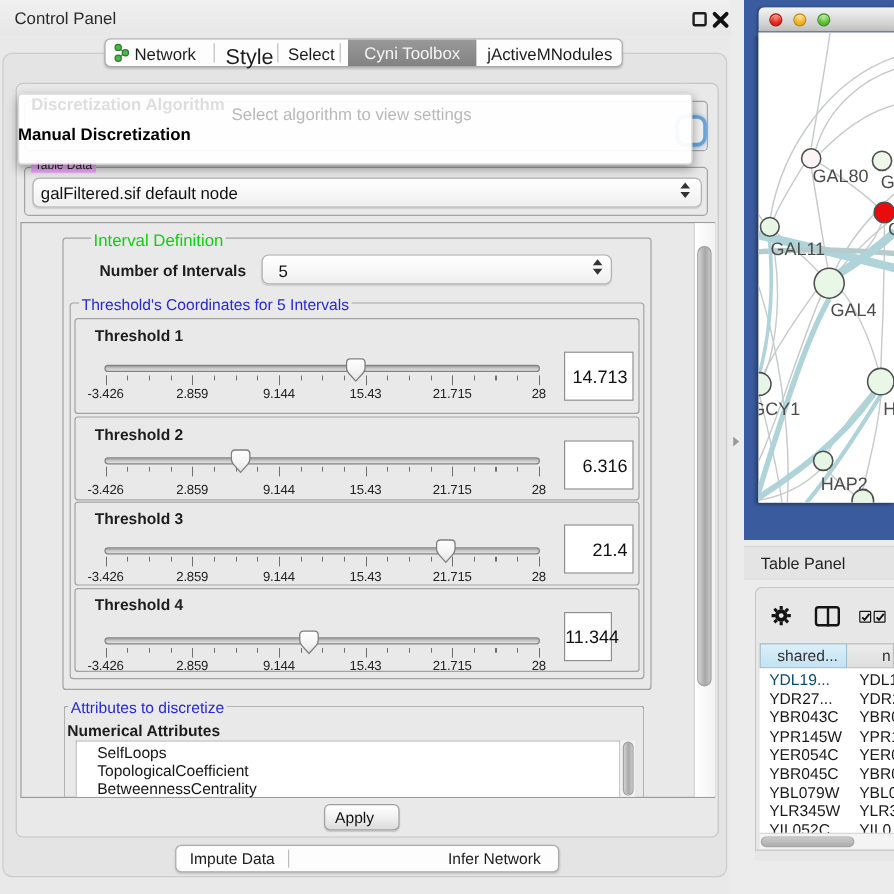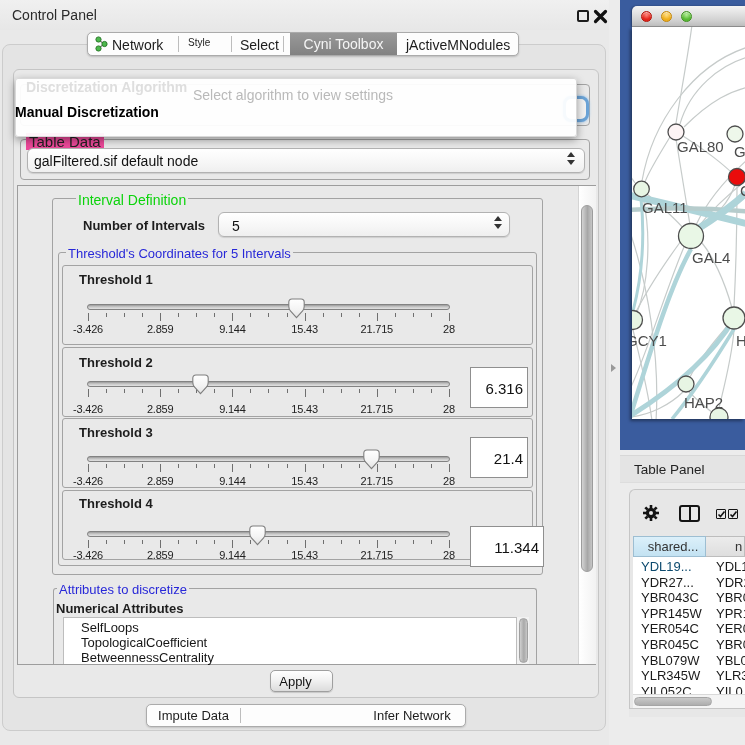--- a/index.html
+++ b/index.html
@@ -35,28 +35,28 @@
 <div class="abs" style="left:178px;top:36px;width:1px;height:16px;background:#bdbdbd;"></div>
 <div class="abs" style="left:231px;top:36px;width:1px;height:16px;background:#bdbdbd;"></div>
 <div class="abs" style="left:283px;top:36px;width:1px;height:16px;background:#bdbdbd;"></div>
 <svg class="abs" style="left:94px;top:36px;" width="15" height="16">
       <path d="M5,4 L10,8 M10,8 L5,12" stroke="#7a7a7a" stroke-width="1.2" fill="none"></path>
       <circle cx="4.5" cy="3.5" r="2.6" fill="#4cb84c" stroke="#2c7a2c"></circle>
       <circle cx="10.5" cy="8" r="2.6" fill="#4cb84c" stroke="#2c7a2c"></circle>
       <circle cx="4.5" cy="12.5" r="2.6" fill="#4cb84c" stroke="#2c7a2c"></circle>
     </svg>
 <div class="abs" style="left:112px;top:36.5px;font-size:14px;color:#1d1d1d;">Network</div>
-<div class="abs" style="left:188px;top:36.5px;font-size:10px;color:#1d1d1d;">Style</div>
+<div class="abs" style="left:188px;top:36.5px;font-size:18px;color:#1d1d1d;">Style</div>
 <div class="abs" style="left:240px;top:36.5px;font-size:14px;color:#1d1d1d;">Select</div>
 <div class="abs tabsel" style="left:290px;top:33px;width:107px;height:22px;font-size:14px;text-align:center;line-height:22px;">Cyni Toolbox</div>
 <div class="abs" style="left:406px;top:36.5px;font-size:14px;color:#1d1d1d;">jActiveMNodules</div>
 <div class="abs groupbox" style="left:20px;top:84px;width:570px;height:42px;"></div>
 <div class="abs" style="left:563px;top:96px;width:26px;height:26px;border:3px solid #6ba3d6;border-radius:8px;background:#f2f2f2;box-shadow:0 0 3px #86b9e8;"></div>
 <div class="abs groupbox" style="left:20px;top:139px;width:570px;height:41px;"></div>
-<div class="abs" style="left:26px;top:132.5px;background:#ec4899;padding:0 3px;color:#222;font-size:15px;">Table Data</div>
+<div class="abs" style="left:26px;top:132.5px;background:#f0abfc;padding:0 3px;color:#222;font-size:10px;">Table Data</div>
 <div class="abs combo" style="left:27px;top:148px;width:558px;height:25px;"></div>
 <div class="abs combotx" style="left:34px;top:153px;">galFiltered.sif default node</div>
 <div class="abs updn" style="left:567px;top:152px;">
       <div class="u"></div>
       <div class="d"></div>
     </div>
 <div class="abs" style="left:15px;top:78px;width:562px;height:59px;background:rgba(255,255,255,0.94);border:1px solid #d9d9d9;border-radius:3px;box-shadow:0 3px 9px rgba(0,0,0,0.38);"></div>
 <div class="abs bold" style="left:26px;top:78.5px;color:#dedede;font-size:14px;">Discretization Algorithm</div>
 <div class="abs" style="left:193px;top:86.5px;color:#b9b9b9;font-size:14px;">Select algorithm to view settings</div>
 <div class="abs bold" style="left:15px;top:103.5px;color:#000;font-size:14px;">Manual Discretization</div>
@@ -88,20 +88,21 @@
 <svg class="abs" style="left:287.5px;top:297.5px;" width="18" height="21">
       <defs>
         <linearGradient id="thg0" x1="0" y1="0" x2="0" y2="1">
           <stop offset="0" stop-color="#ffffff"></stop>
           <stop offset="0.55" stop-color="#f4f4f4"></stop>
           <stop offset="1" stop-color="#e4e4e4"></stop>
         </linearGradient>
       </defs>
       <path d="M0.8,4.2 Q0.8,1 4,1 L13,1 Q16.2,1 16.2,4.2 L16.2,8.6 Q16.2,11 14.6,12.8 L8.5,19.6 L2.4,12.8 Q0.8,11 0.8,8.6 Z" fill="url(#thg0)" stroke="#7e7e7e" stroke-width="1.1"></path>
     </svg>
+<div class="abs vbox" style="left:470px;top:293px;width:58px;height:41px;line-height:41px;padding-right:4px;">14.713</div>
 <div class="abs tpanel" style="left:62px;top:346.5px;width:471px;height:70px;"></div>
 <div class="abs lbl13 bold" style="left:79px;top:354.5px;">Threshold 2</div>
 <div class="abs track" style="left:87px;top:380.5px;width:363px;"></div>
 <div class="abs" style="left:88px;top:389px;width:362px;height:4px;background:repeating-linear-gradient(90deg,#6f6f6f 0 1px,transparent 1px 18.05px);"></div>
 <div class="abs" style="left:88px;top:389px;width:362px;height:8px;background:repeating-linear-gradient(90deg,#6f6f6f 0 1px,transparent 1px 72.2px);"></div>
 <div class="ticklbl" style="left:88px;top:402.5px;">-3.426</div>
 <div class="ticklbl" style="left:160.2px;top:402.5px;">2.859</div>
 <div class="ticklbl" style="left:232.4px;top:402.5px;">9.144</div>
 <div class="ticklbl" style="left:304.6px;top:402.5px;">15.43</div>
 <div class="ticklbl" style="left:376.8px;top:402.5px;">21.715</div>
@@ -153,21 +154,21 @@
 <svg class="abs" style="left:248.5px;top:524.5px;" width="18" height="21">
       <defs>
         <linearGradient id="thg3" x1="0" y1="0" x2="0" y2="1">
           <stop offset="0" stop-color="#ffffff"></stop>
           <stop offset="0.55" stop-color="#f4f4f4"></stop>
           <stop offset="1" stop-color="#e4e4e4"></stop>
         </linearGradient>
       </defs>
       <path d="M0.8,4.2 Q0.8,1 4,1 L13,1 Q16.2,1 16.2,4.2 L16.2,8.6 Q16.2,11 14.6,12.8 L8.5,19.6 L2.4,12.8 Q0.8,11 0.8,8.6 Z" fill="url(#thg3)" stroke="#7e7e7e" stroke-width="1.1"></path>
     </svg>
-<div class="abs vbox" style="left:470px;top:510px;width:74px;height:41px;line-height:41px;padding-right:4px;margin-top:16px;">11.344</div>
+<div class="abs vbox" style="left:470px;top:510px;width:40px;height:41px;line-height:41px;padding-right:4px;">11.344</div>
 <div class="abs" style="left:53px;top:588px;width:484px;height:76px;border:1px solid #a3a3a3;border-bottom:none;border-radius:3px 3px 0 0;"></div>
 <div class="abs lbl13" style="left:57px;top:582px;background:#e9e9e9;padding:0 2px;color:#2828d8;">Attributes to discretize</div>
 <div class="abs lbl13 bold" style="left:56px;top:601px;">Numerical Attributes</div>
 <div class="abs" style="left:63px;top:617px;width:454px;height:47px;background:#ffffff;border:1px solid #bdbdbd;border-bottom:none;"></div>
 <div class="abs lbl13" style="left:81px;top:619.5px;color:#161616;">SelfLoops</div>
 <div class="abs lbl13" style="left:81px;top:634.5px;color:#161616;">TopologicalCoefficient</div>
 <div class="abs lbl13" style="left:81px;top:649.5px;color:#161616;">BetweennessCentrality</div>
 <div class="abs" style="left:517px;top:617px;width:12px;height:47px;background:#f2f2f2;"></div>
 <div class="abs" style="left:518.5px;top:618px;width:9px;height:45px;background:linear-gradient(90deg,#d0d0d0,#a9a9a9 55%,#c8c8c8);border:1px solid #a0a0a0;border-radius:5px;"></div>
 <div class="abs" style="left:270px;top:670px;width:63px;height:22px;background:linear-gradient(#ffffff,#f2f2f2 45%,#dcdcdc);border:1px solid #9f9f9f;border-radius:5px;box-shadow:0 1px 1px rgba(0,0,0,0.15);"></div>

